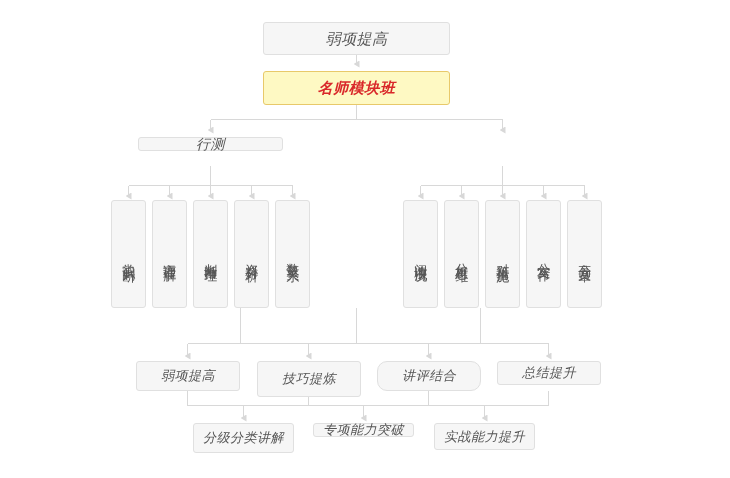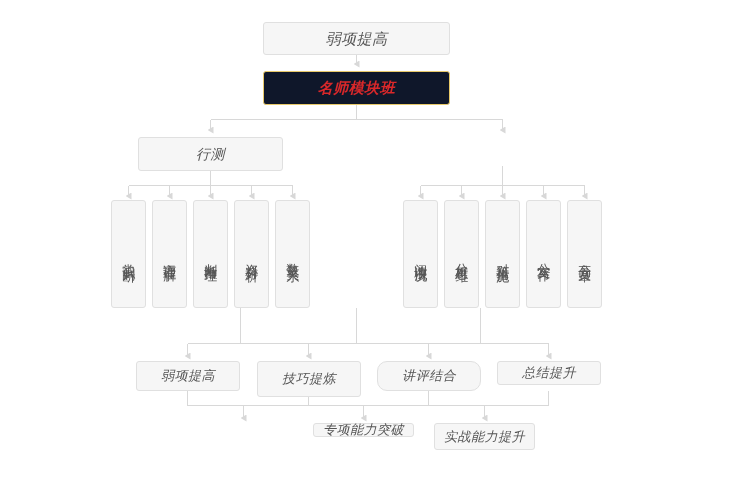--- a/index.html
+++ b/index.html
@@ -50,21 +50,21 @@
     text-orientation: upright;
     letter-spacing: 2px;
     padding-top: 6px;
   }
   .node.v span {
     writing-mode: vertical-rl;
     text-orientation: upright;
     display: block;
   }
   .node.highlight {
-    background: #0f172a;
+    background: #fef9c3;
     border: 1px solid #e8c96a;
     color: #d9282a;
     font-weight: bold;
     font-size: 15px;
     text-align: right;
   }
   .node.root {
     font-size: 15px;
   }
   .node.small {
@@ -128,21 +128,21 @@
   </svg>
 
   <div class="node h root" style="left:263px; top:22px; width:187px; height:33px;">
     <span>弱项提高</span>
   </div>
 
   <div class="node h highlight" style="left:263px; top:71px; width:187px; height:34px;">
     <span>名师模块班</span>
   </div>
 
-  <div class="node h" style="left:138px; top:137px; width:145px; height:34px;">
+  <div class="node h" style="left:138px; top:137px; width:145px; height:14px;">
     <span>行测</span>
   </div>
 
   <div class="node v" style="left:111px; top:200px; width:35px; height:108px;">
     <span>常识判断</span>
   </div>
   <div class="node v" style="left:152px; top:200px; width:35px; height:108px;">
     <span>言语理解</span>
   </div>
   <div class="node v" style="left:193px; top:200px; width:35px; height:108px;">
@@ -177,20 +177,23 @@
   <div class="node h small" style="left:257px; top:361px; width:104px; height:36px;">
     <span>技巧提炼</span>
   </div>
   <div class="node h small" style="left:377px; top:361px; width:104px; height:30px;border-radius:10px;">
     <span>讲评结合</span>
   </div>
   <div class="node h small" style="left:497px; top:361px; width:104px; height:24px;">
     <span>总结提升</span>
   </div>
 
+  <div class="node h small" style="left:193px; top:423px; width:101px; height:30px;">
+    <span>分级分类讲解</span>
+  </div>
   <div class="node h small" style="left:313px; top:423px; width:101px; height:14px;">
     <span>专项能力突破</span>
   </div>
   <div class="node h small" style="left:434px; top:423px; width:101px; height:27px;">
     <span>实战能力提升</span>
   </div>
 
 </div>
 
 </body></html>

